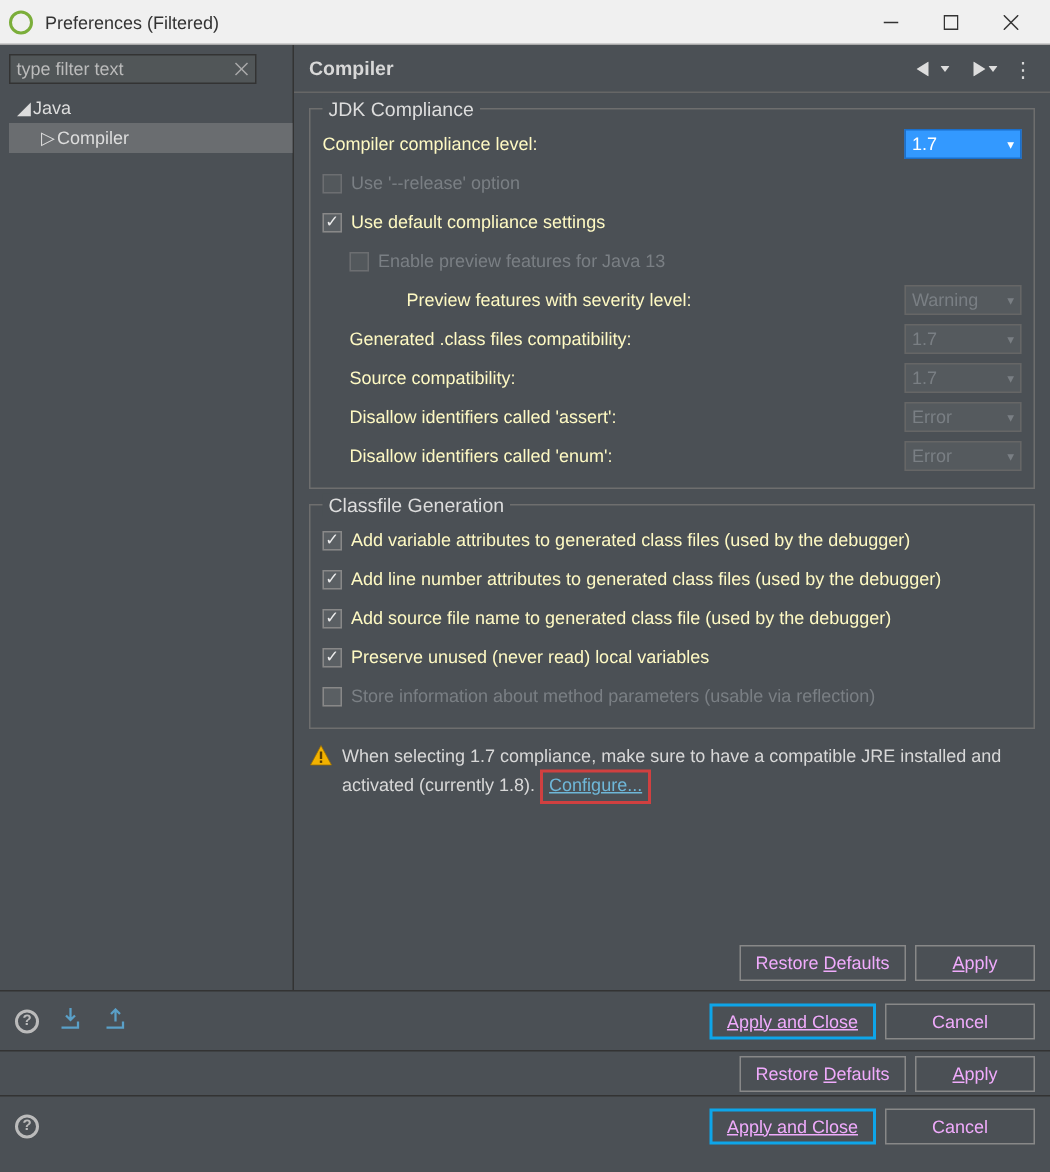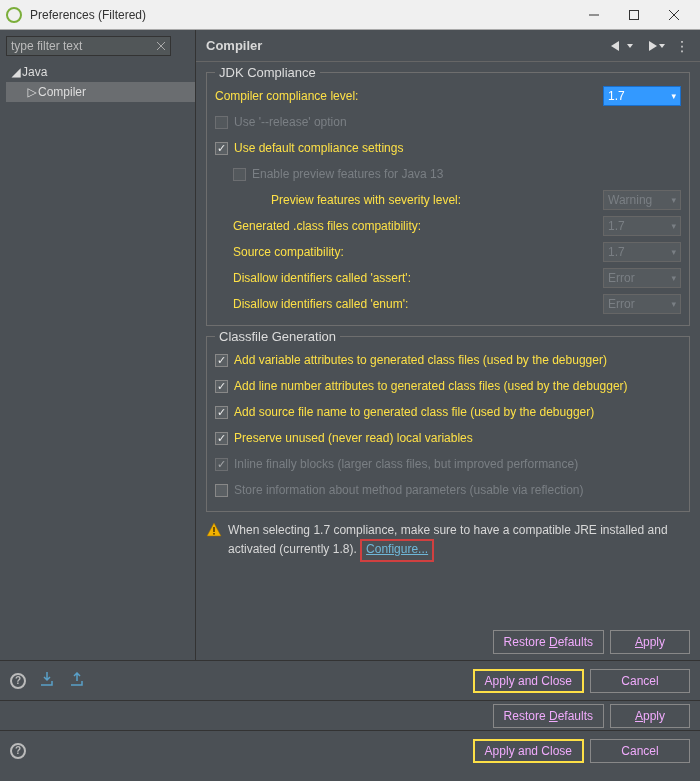--- a/index.html
+++ b/index.html
@@ -31,21 +31,21 @@
 .arrow-btn { display: flex; align-items: center; gap: 2px; }
 
 .content-body { flex: 1; padding: 10px 10px 6px 10px; overflow: hidden; }
 
 
 .fset { border: 1px solid #6e6e6e; padding: 10px 8px 8px 8px; margin-bottom: 10px; position: relative; }
 .fset-title { position: absolute; top: -8px; left: 8px; background: #4b5055; padding: 0 4px; color: #ddd; font-size: 13px; }
 
 .row { display: flex; align-items: center; min-height: 26px; }
 .row.between { justify-content: space-between; }
-.label { color: #fde047; }
+.label { color: #fef9c3; }
 .label.disabled { color: #7a7f84; }
 .cb { width: 13px; height: 13px; border: 1px solid #888; background: #5a5f63; margin-right: 6px; display: inline-flex; align-items: center; justify-content: center; flex-shrink:0; }
 .cb.checked::after { content: "✓"; font-size: 11px; color: #eee; line-height: 1; }
 .cb.disabled { opacity: 0.55; }
 .indent1 { padding-left: 18px; }
 .indent2 { padding-left: 56px; align-items: center; }
 
 .combo { width: 78px; height: 20px; border: 1px solid #777; background: #5a5f63; display: flex; align-items: center; padding: 0 4px; color: #bbb; justify-content: space-between; margin-left: 13px; }
 .combo.disabled { background: #555a5e; color: #7a7f84; border-color: #666; }
 .combo.active { background: #3399ff; color: #fff; border-color: #1a6fcc; }
@@ -53,21 +53,21 @@
 
 
 .warn { display: flex; align-items: flex-start; gap: 6px; margin-top: 6px; line-height: 1.4; }
 .warn-icon { width: 16px; height: 16px; flex-shrink: 0; }
 .link { color: #6fb7d8; text-decoration: underline; cursor: pointer; }
 .redbox { border: 2px solid #d04040; padding: 0 4px 2px 4px; display: inline-block; }
 
 
 .btn-row { display: flex; justify-content: flex-end; gap: 6px; padding: 6px 10px; }
 .btn { height: 24px; min-width: 100px; border: 1px solid #888; background: #4b5055; color: #f0abfc; display: flex; align-items: center; justify-content: center; padding: 0 10px; }
-.btn.accent { border: 2px solid #fde047; }
+.btn.accent { border: 2px solid #0ea5e9; text-decoration: underline; }
 .lower-bar { border-top: 1px solid #333; background: #4b5055; height: 40px; display: flex; align-items: center; padding: 0 10px; }
 .lower-left { display: flex; gap: 14px; align-items: center; }
 .help-icon { width: 16px; height: 16px; border: 2px solid #bbb; border-radius: 50%; display: flex; align-items: center; justify-content: center; color: #bbb; font-weight: bold; font-size: 10px; }
 .imexp { color: #5aa0c8; font-size: 14px; }
 .content-buttons { margin-top: auto; }
 
 .second-buttons { height: 30px; display:flex; justify-content:flex-end; padding: 0 10px; align-items:center; gap:6px; background:#4b5055; border-top:1px solid #333;}
 .third-bar { height: 40px; display:flex; align-items:center; padding:0 10px; background:#4b5055; border-top:1px solid #333;}
 .underline { text-decoration: underline; }
 </style>
@@ -224,24 +224,20 @@
           </div>
         <div class="row">
             <span class="cb checked"></span>
             <span class="label">Add source file name to generated class file (used by the debugger)</span>
           </div>
         <div class="row">
             <span class="cb checked"></span>
             <span class="label">Preserve unused (never read) local variables</span>
           </div>
         <div class="row">
-            <span class="cb checked disabled"></span>
-            <span class="label disabled">Inline finally blocks (larger class files, but improved performance)</span>
-          </div>
-        <div class="row">
             <span class="cb"></span>
             <span class="label disabled">Store information about method parameters (usable via reflection)</span>
           </div>
       </div>
 
       <div class="warn">
         <svg class="warn-icon" viewBox="0 0 16 16">
             <path d="M8 1 L15 14 L1 14 Z" fill="#f2b200" stroke="#9c6f00" stroke-width="0.5"></path>
             <rect x="7.2" y="5" width="1.6" height="5" fill="#5a3d00"></rect>
             <rect x="7.2" y="11" width="1.6" height="1.6" fill="#5a3d00"></rect>

